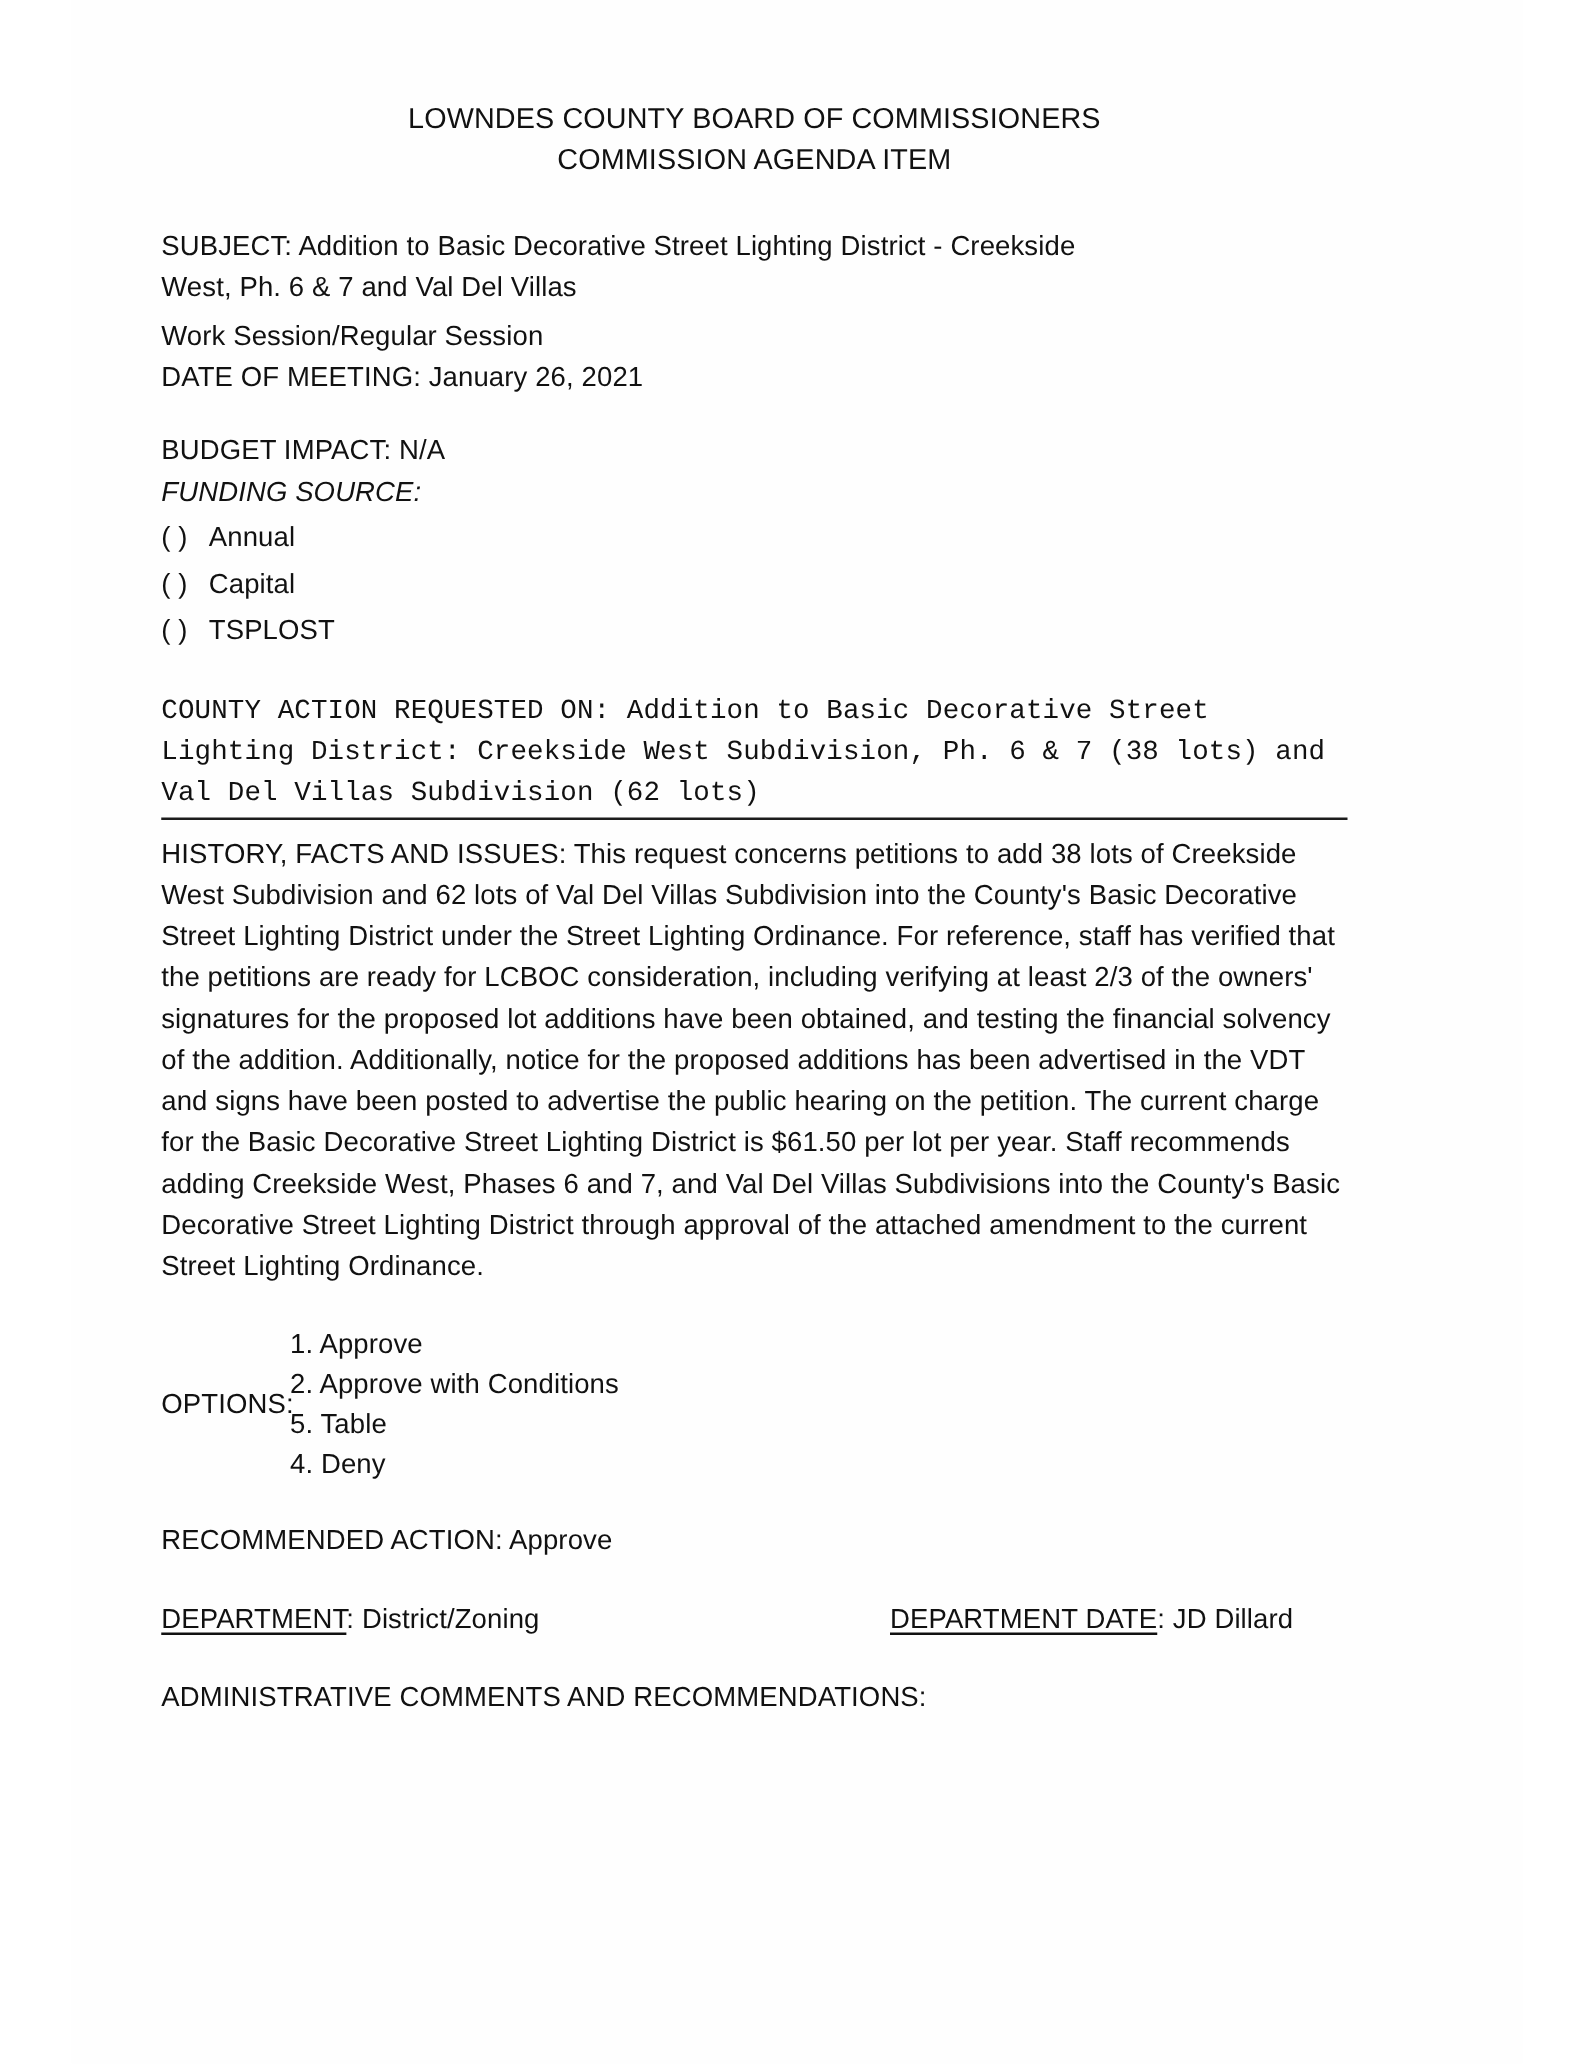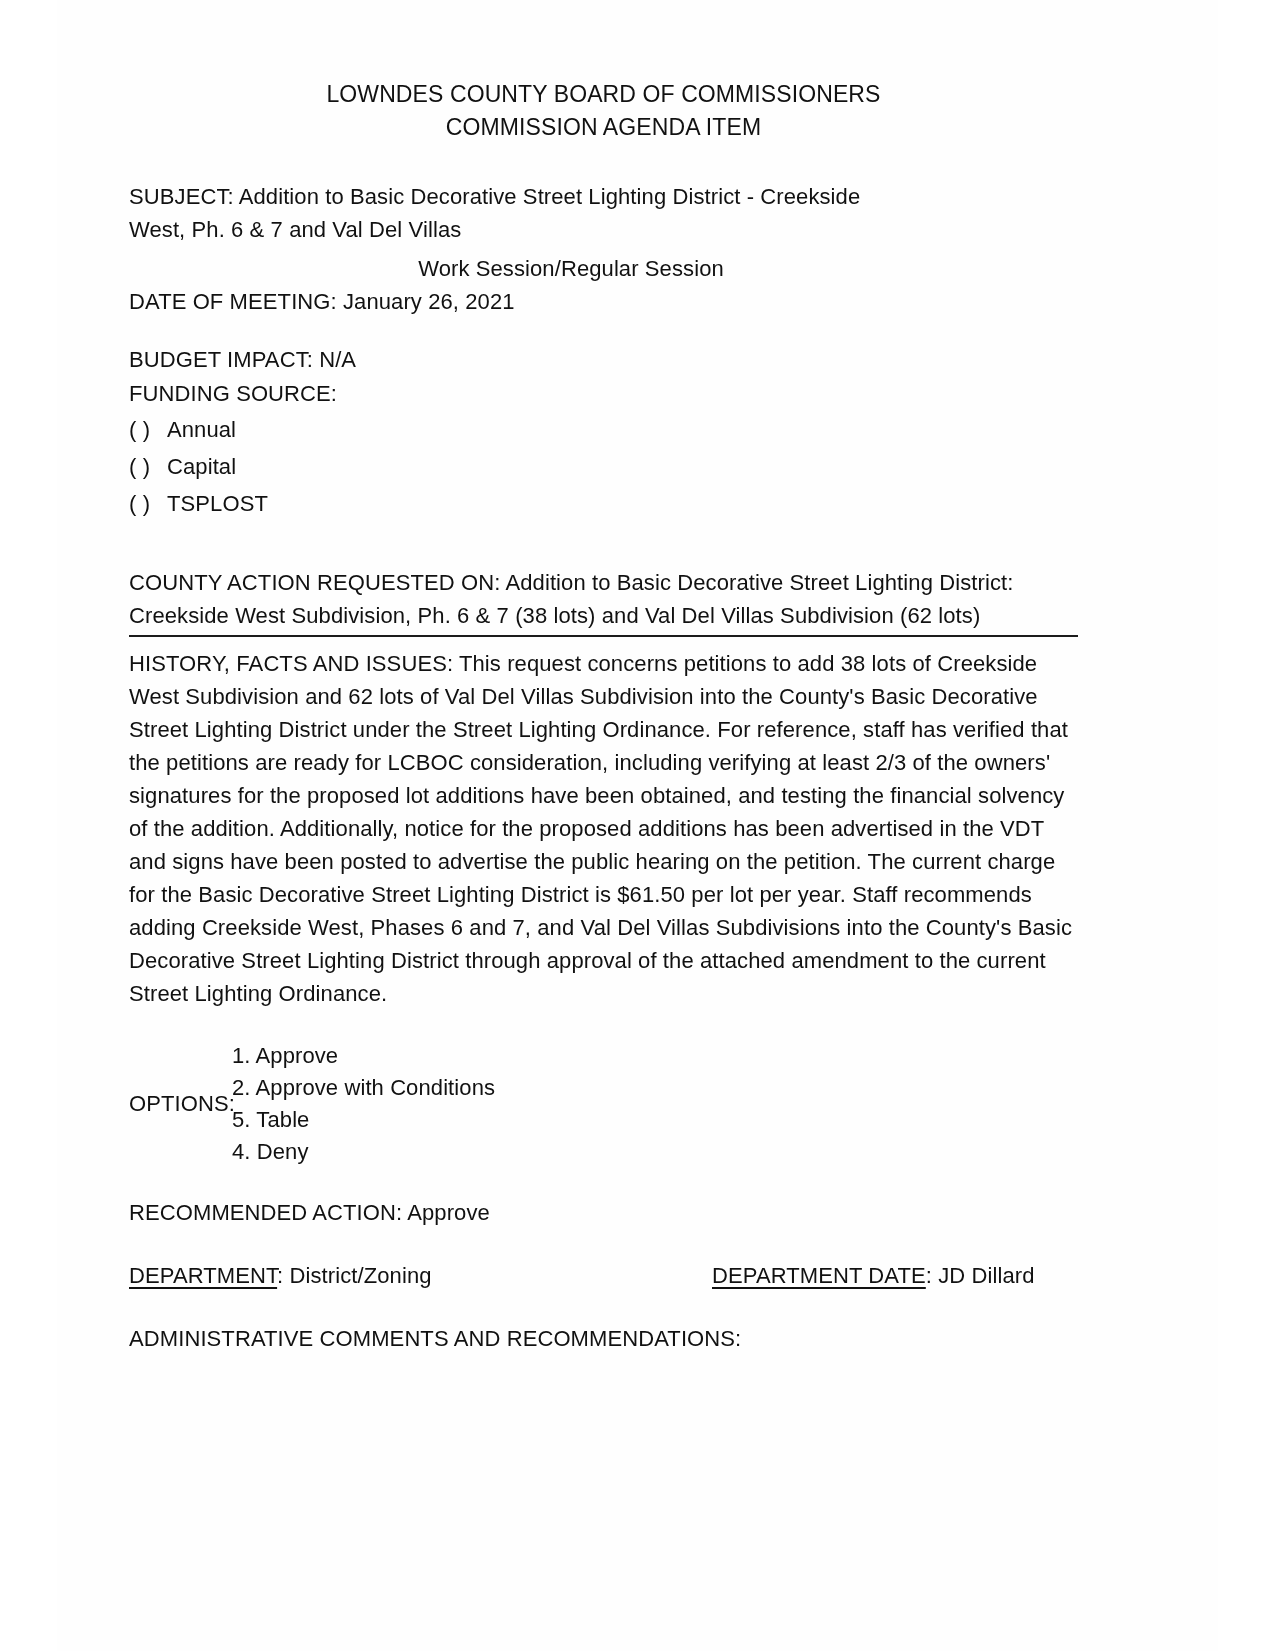--- a/index.html
+++ b/index.html
@@ -26,35 +26,36 @@
     font-size: 23px;
     line-height: 33px;
     font-weight: 400;
     margin: 0;
   }
   .subject-block {
     margin-top: 36px;
     max-width: 755px;
   }
   .session-line {
-    text-align: center;
+    text-align: left;
     padding-right: 65px;
     margin-top: 6px;
   }
   .date-line { margin-top: 0; }
   .budget-line { margin-top: 25px; }
-  .funding-label { margin-top: 1px; }
+  .funding-label { margin-top: 1px; font-style: italic; }
   .funding-list { margin-top: 1px; }
   .funding-row {
     line-height: 37px;
     white-space: pre;
   }
   .funding-row .mark { display: inline-block; min-width: 38px; }
   .county-action {
-    margin-top: 44px;
+    margin-top: 30px;
+    font-family: Liberation Mono, monospace;
   }
   .divider {
     border: none;
     border-top: 2px solid #1c1c1c;
     margin: 3px 0 0 0;
     width: 100%;
   }
   .history {
     margin-top: 10px;
   }

